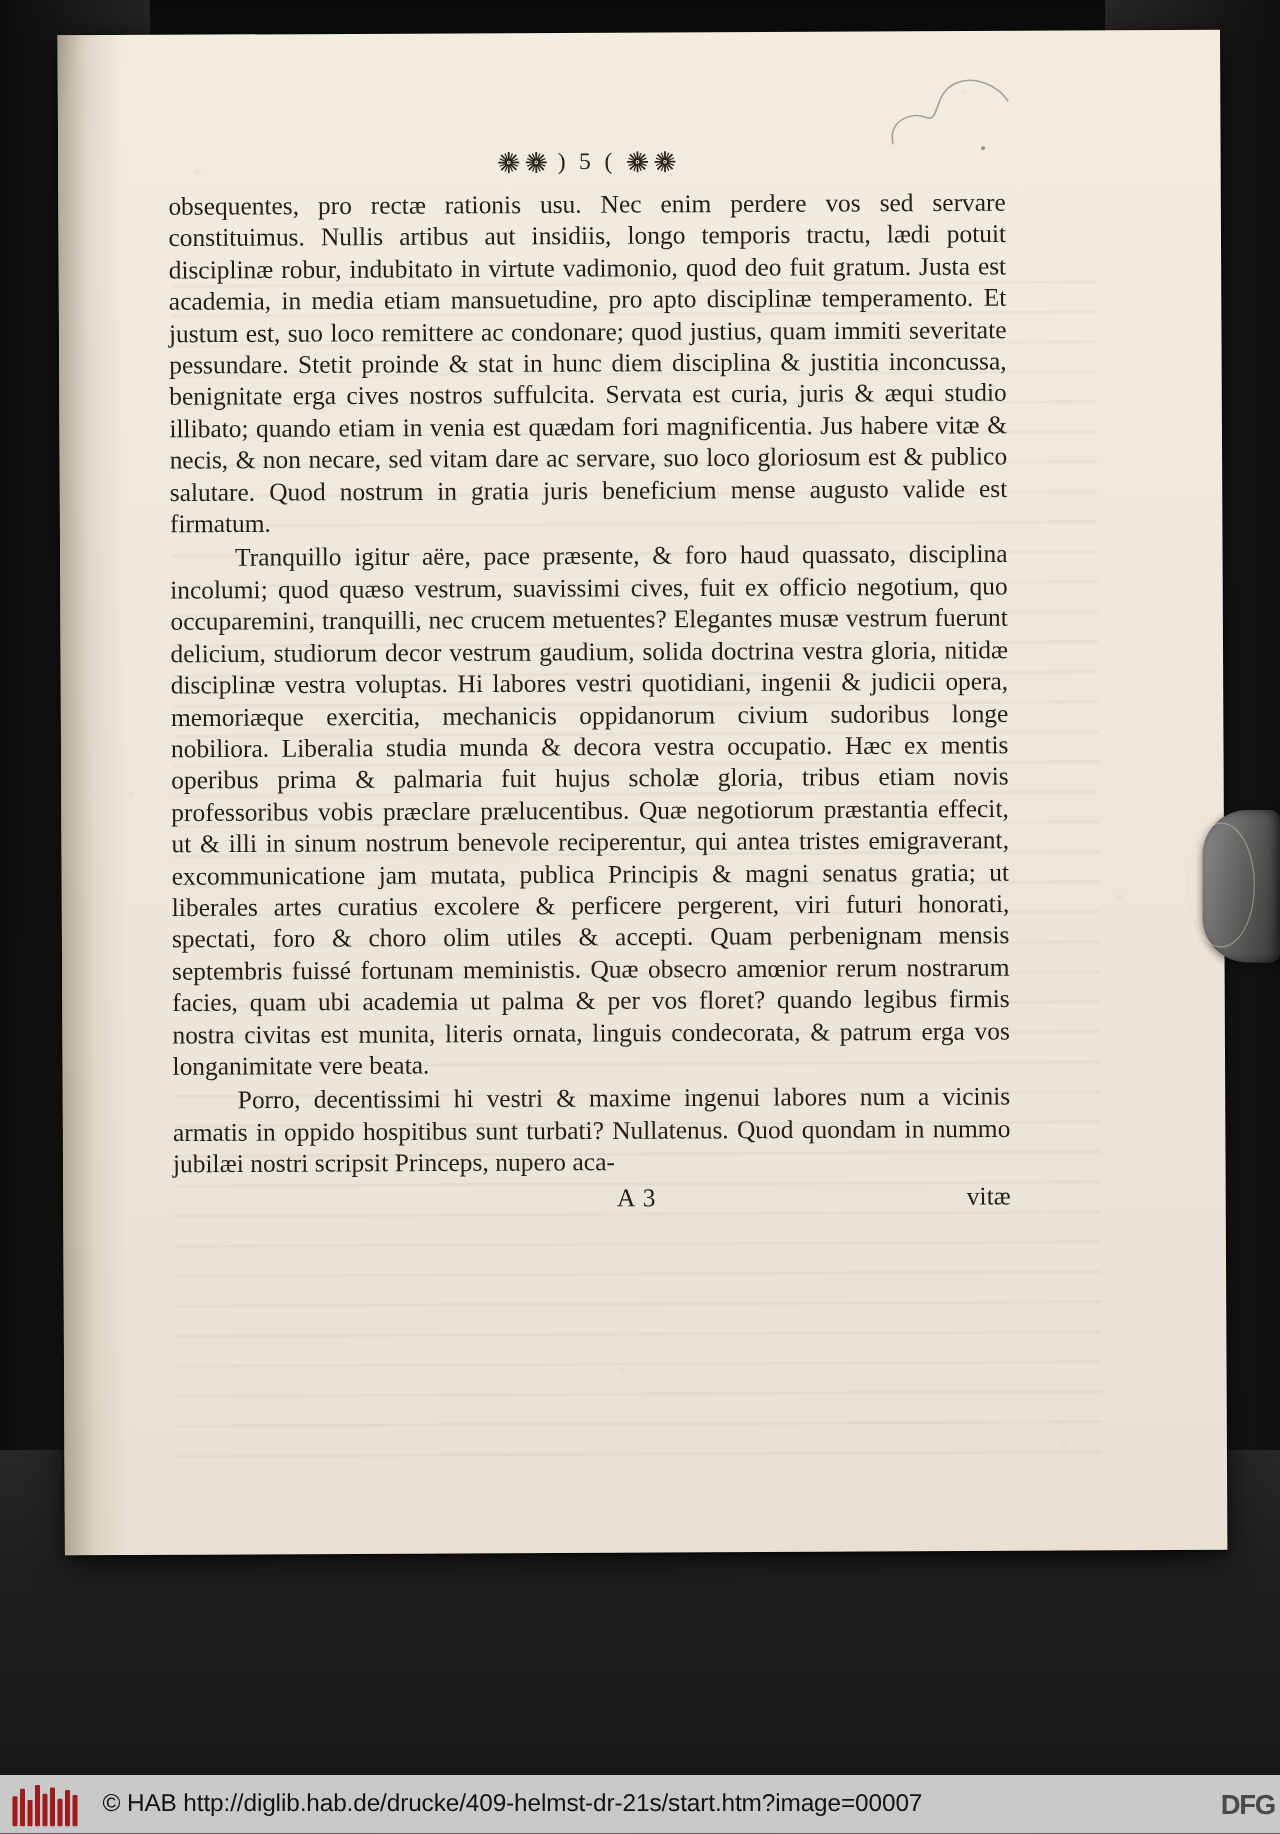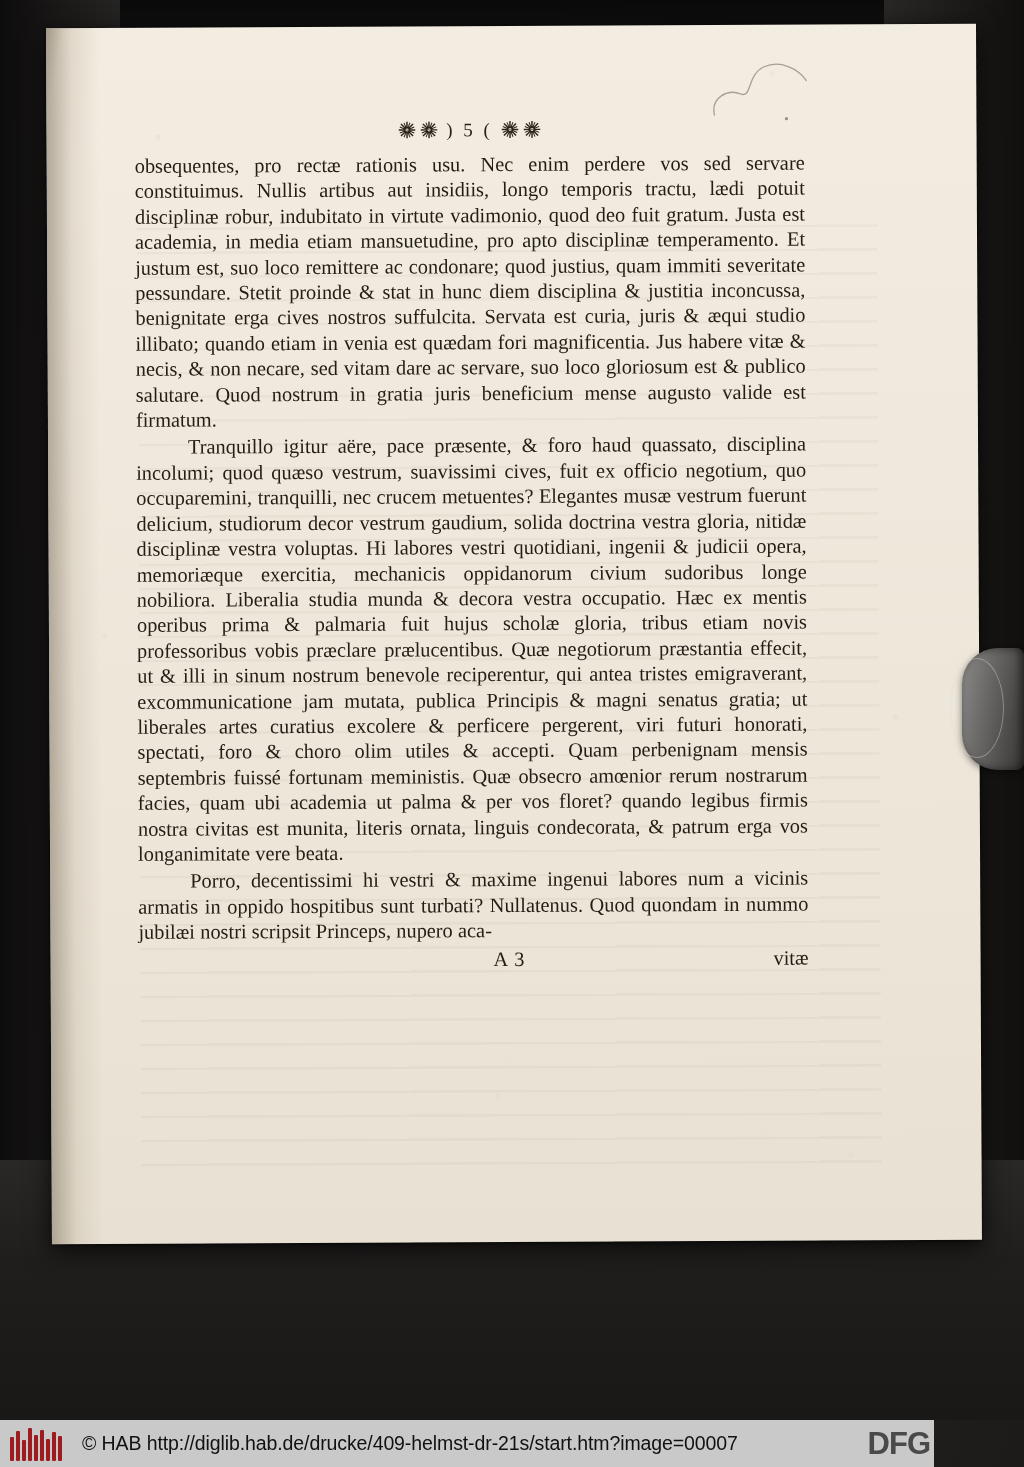--- a/index.html
+++ b/index.html
@@ -178,21 +178,21 @@
     width: 52px; height: 98px;
     border: 1.5px solid rgba(225,220,212,.40);
     border-radius: 50%;
     pointer-events: none;
   }
 
   
   #attribution-bar {
     position: absolute;
     left: 0; bottom: 0;
-    width: 934px; height: 47px;
+    width: 1024px; height: 47px;
     background: #c9c9c9;
     display: flex;
     align-items: center;
     font-family: "Liberation Sans", sans-serif;
   }
   #hab-logo {
     width: 58px; height: 34px;
     margin-left: 10px; margin-right: 14px;
     display: flex; align-items: flex-end; gap: 2px;
     flex: 0 0 auto;
@@ -207,21 +207,21 @@
     font-size: 19.5px;
     color: #111;
     white-space: nowrap;
     letter-spacing: -0.1px;
     flex: 1 1 auto;
     overflow: hidden;
   }
   #dfg-logo {
     font-family: "Liberation Sans", sans-serif;
     font-weight: bold;
-    font-size: 31px;
+    font-size: 22px;
     color: #4a4a4a;
     letter-spacing: -1px;
     margin-right: 4px;
     flex: 0 0 auto;
   }
 </style>
 </head>
 <body>
 
 <div id="scan">

